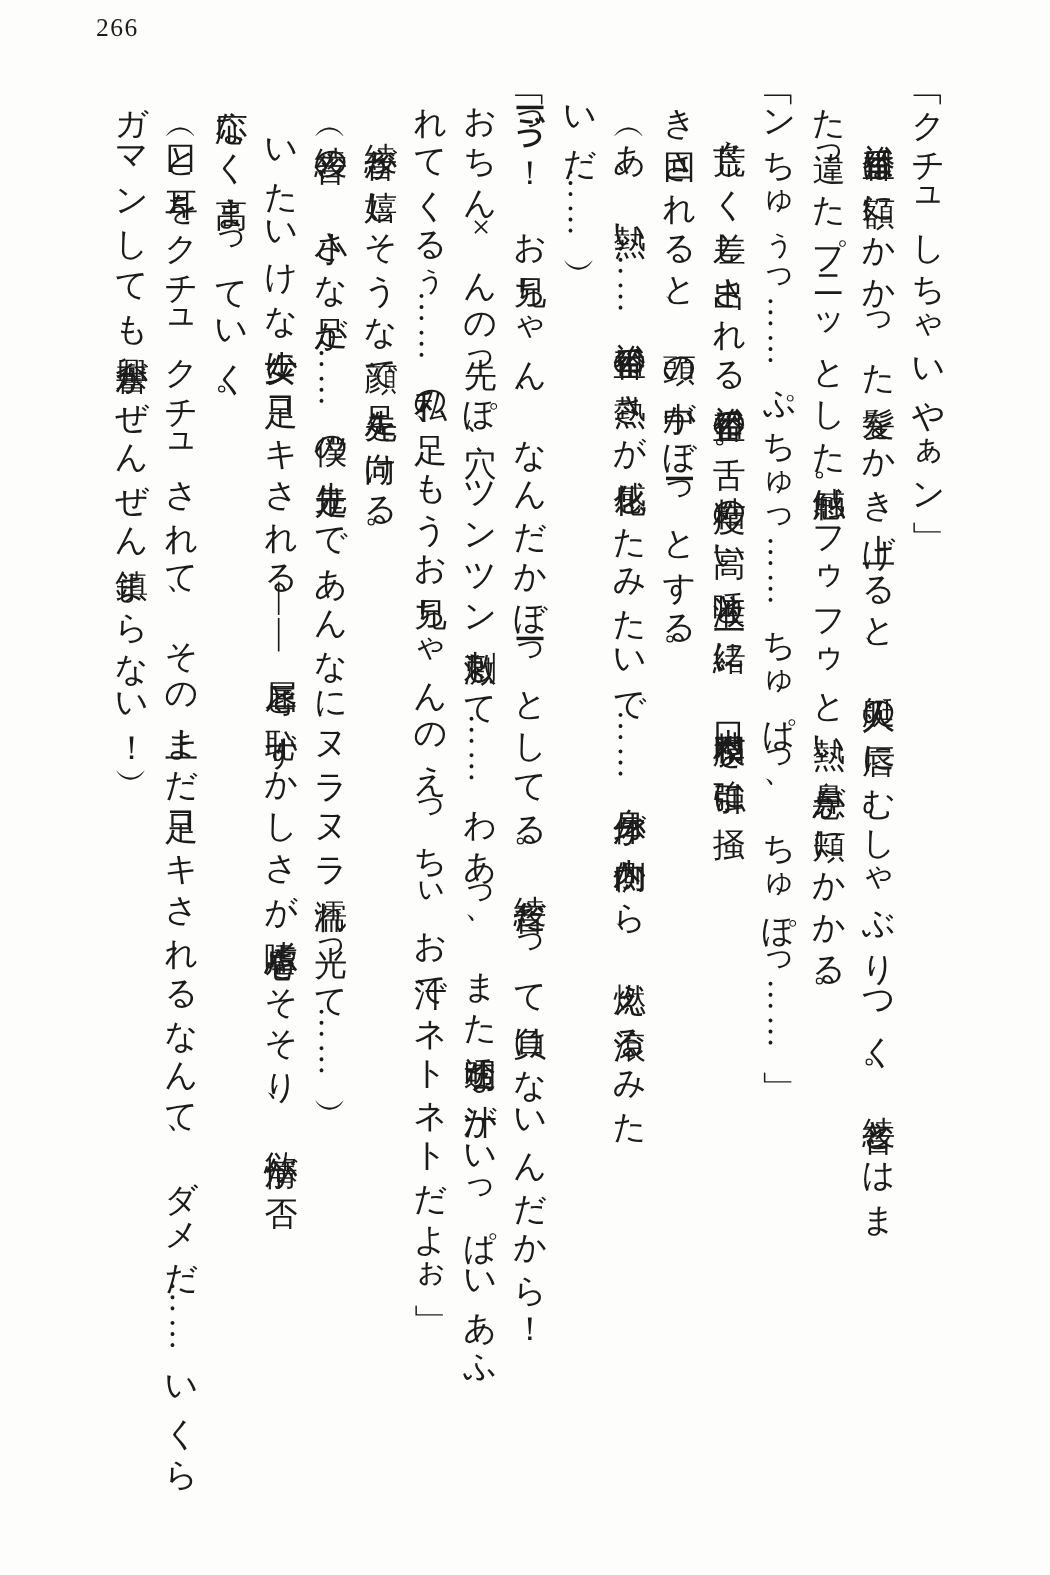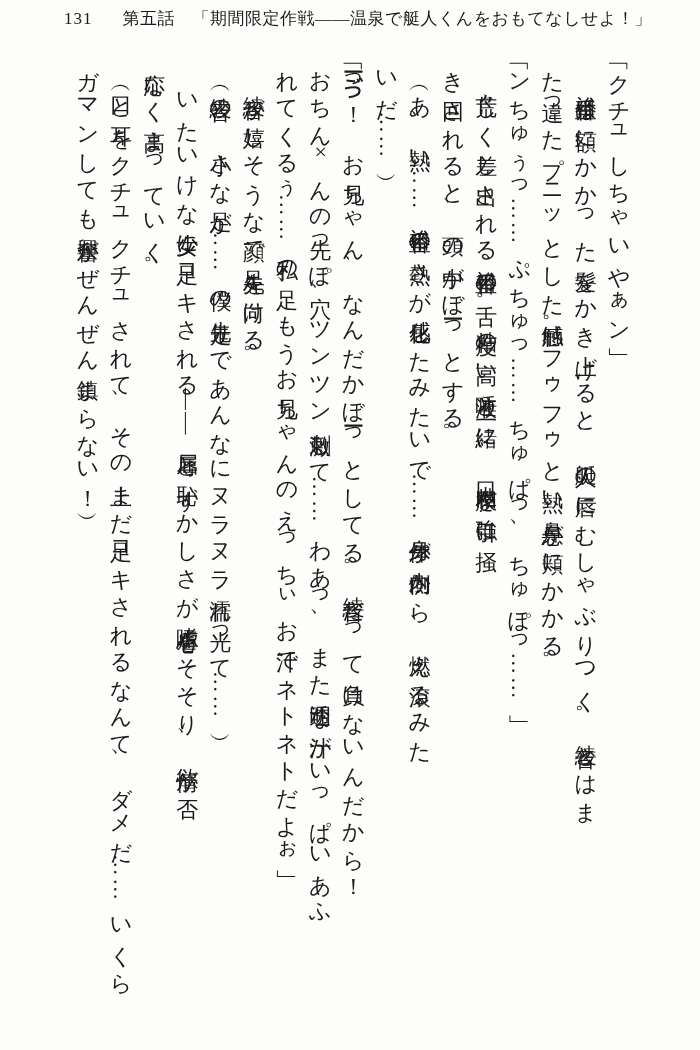--- a/index.html
+++ b/index.html
@@ -51,22 +51,21 @@
   .col.indent {
     text-indent: 1em;
   }
 </style>
 </head>
 <body>
 
 <div class="page">
 
   <div class="running-head">
-    <span class="page-number">131</span>
-    <span class="chapter-title">第五話　「期間限定作戦——温泉で艇人くんをおもてなしせよ！」</span>
+    <span class="page-number">266</span>
   </div>
 
   <div class="body-text">
     <div class="col">「クチュしちゃいやぁン」</div>
     <div class="col indent">裕香里は額にかかった髪をかき上げると、艇人の唇にむしゃぶりつく。綾音とはま</div>
     <div class="col">た違ったプニッとした感触。フゥフゥと熱い鼻息が頬にかかる。</div>
     <div class="col">「ンちゅぅっ……ぷちゅっ……ちゅぱっ、ちゅぽっ……」</div>
     <div class="col indent">荒々しく差し出される裕香里の舌。粘度の高い唾液と一緒に、口内粘膜を強引に掻</div>
     <div class="col">き回されると、頭の中がぼーっとする。</div>
     <div class="col indent">（あ、熱い……裕香里の熱さが感化したみたいで……身体が内側から、燃え滾るみた</div>

